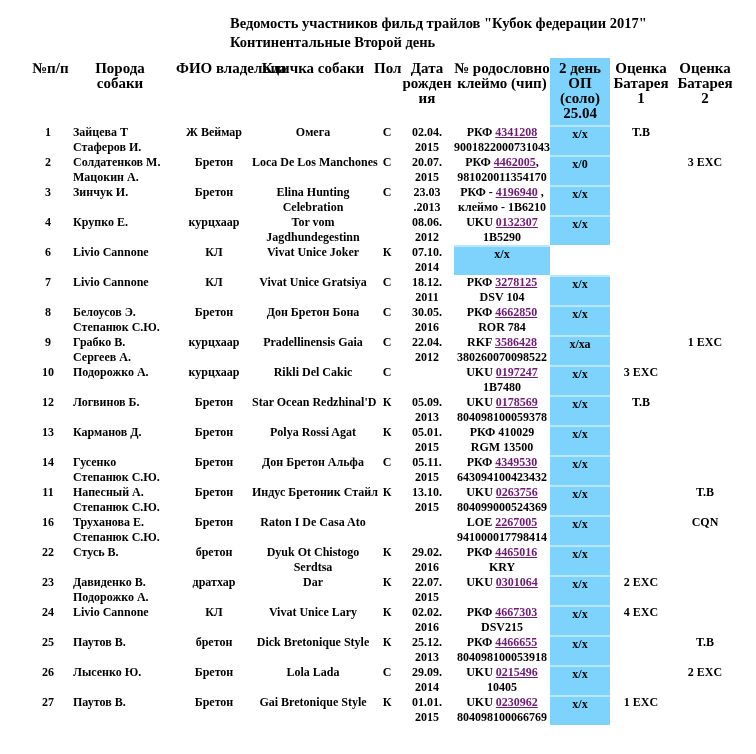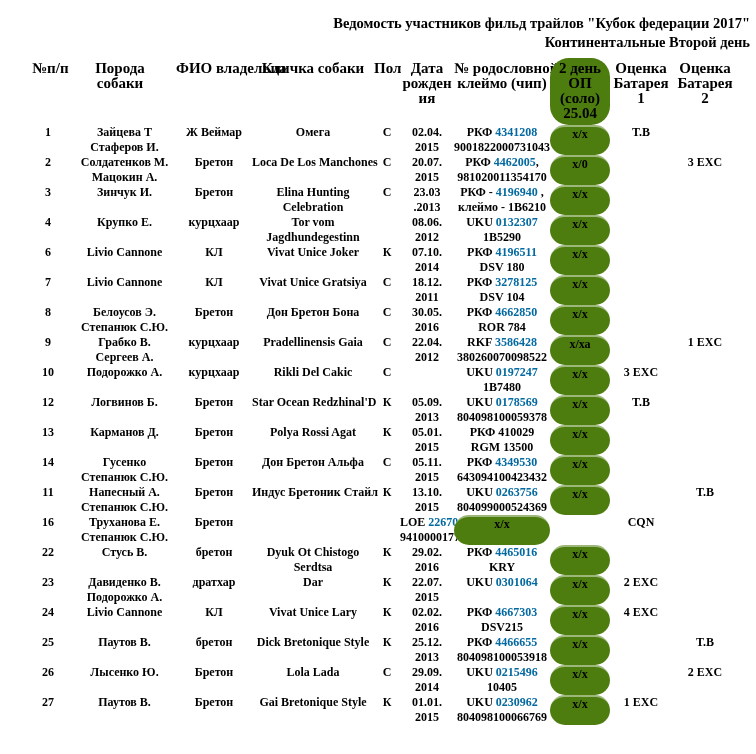--- a/index.html
+++ b/index.html
@@ -1,32 +1,32 @@
 <!DOCTYPE html>
 <html><head>
 <meta charset="utf-8">
 <style>
   html,body{margin:0;padding:0;background:#ffffff;}
   .page{
     width:756px;height:754px;background:#ffffff;position:relative;overflow:hidden;
     font-family:"Liberation Serif","DejaVu Serif",serif;font-weight:bold;color:#000000;
   }
-  .title-wrap{padding-top:14px;margin-left:230px;width:520px;text-align:right;
+  .title-wrap{padding-top:14px;margin-left:230px;width:520px;text-align:left;
     font-size:14.5px;line-height:19px;}
   .ptable{margin-top:6px;padding-left:32px;}
   .trow{display:grid;
     grid-template-columns:32px 112px 76px 122px 26px 54px 96px 60px 62px 66px;
     align-items:stretch;min-height:30px;}
   .hrow{min-height:67px;}
   .cell{font-size:12px;line-height:15px;text-align:center;white-space:nowrap;}
   .hcell{font-size:15px;padding-top:3px;}
-  .left{text-align:center;padding-left:9px;}
-  .hl{background:#4d7c0f;border-radius:19px;}
+  .left{text-align:left;padding-left:9px;}
+  .hl{background:#7dd3fc;}
   .trow:not(.hrow) .hl{border-top:2px solid rgba(255,255,255,0.45);}
-  a.plink{color:#0369a1;font-weight:bold;cursor:pointer;}
+  a.plink{color:#701a75;text-decoration:underline;font-weight:bold;cursor:pointer;}
 </style>
 </head>
 <body>
 
 <div class="page">
   <div class="title-wrap">
     <div>Ведомость участников фильд трайлов "Кубок федерации 2017"</div>
     <div>Континентальные Второй день</div>
   </div>
 
@@ -228,24 +228,20 @@
           <div class="cell">
             <div>Vivat Unice Joker</div>
           </div>
           <div class="cell">
             <div>К</div>
           </div>
           <div class="cell">
             <div>07.10.</div>
             <div>2014</div>
           </div>
-          <div class="cell">
-            <div>РКФ <a class="plink">4196511</a></div>
-            <div>DSV 180</div>
-          </div>
           <div class="cell hl">
             <div>х/х</div>
           </div>
           <div class="cell">
             <div></div>
           </div>
           <div class="cell">
             <div></div>
           </div>
         </div>
@@ -525,20 +521,23 @@
         <div class="trow">
           <div class="cell">
             <div>16</div>
           </div>
           <div class="cell left">
             <div>Труханова Е.</div>
             <div>Степанюк С.Ю.</div>
           </div>
           <div class="cell">
             <div>Бретон</div>
+          </div>
+          <div class="cell">
+            <div>Raton I De Casa Ato</div>
           </div>
           <div class="cell">
             <div></div>
           </div>
           <div class="cell"></div>
           <div class="cell">
             <div>LOE <a class="plink">2267005</a></div>
             <div>941000017798414</div>
           </div>
           <div class="cell hl">

